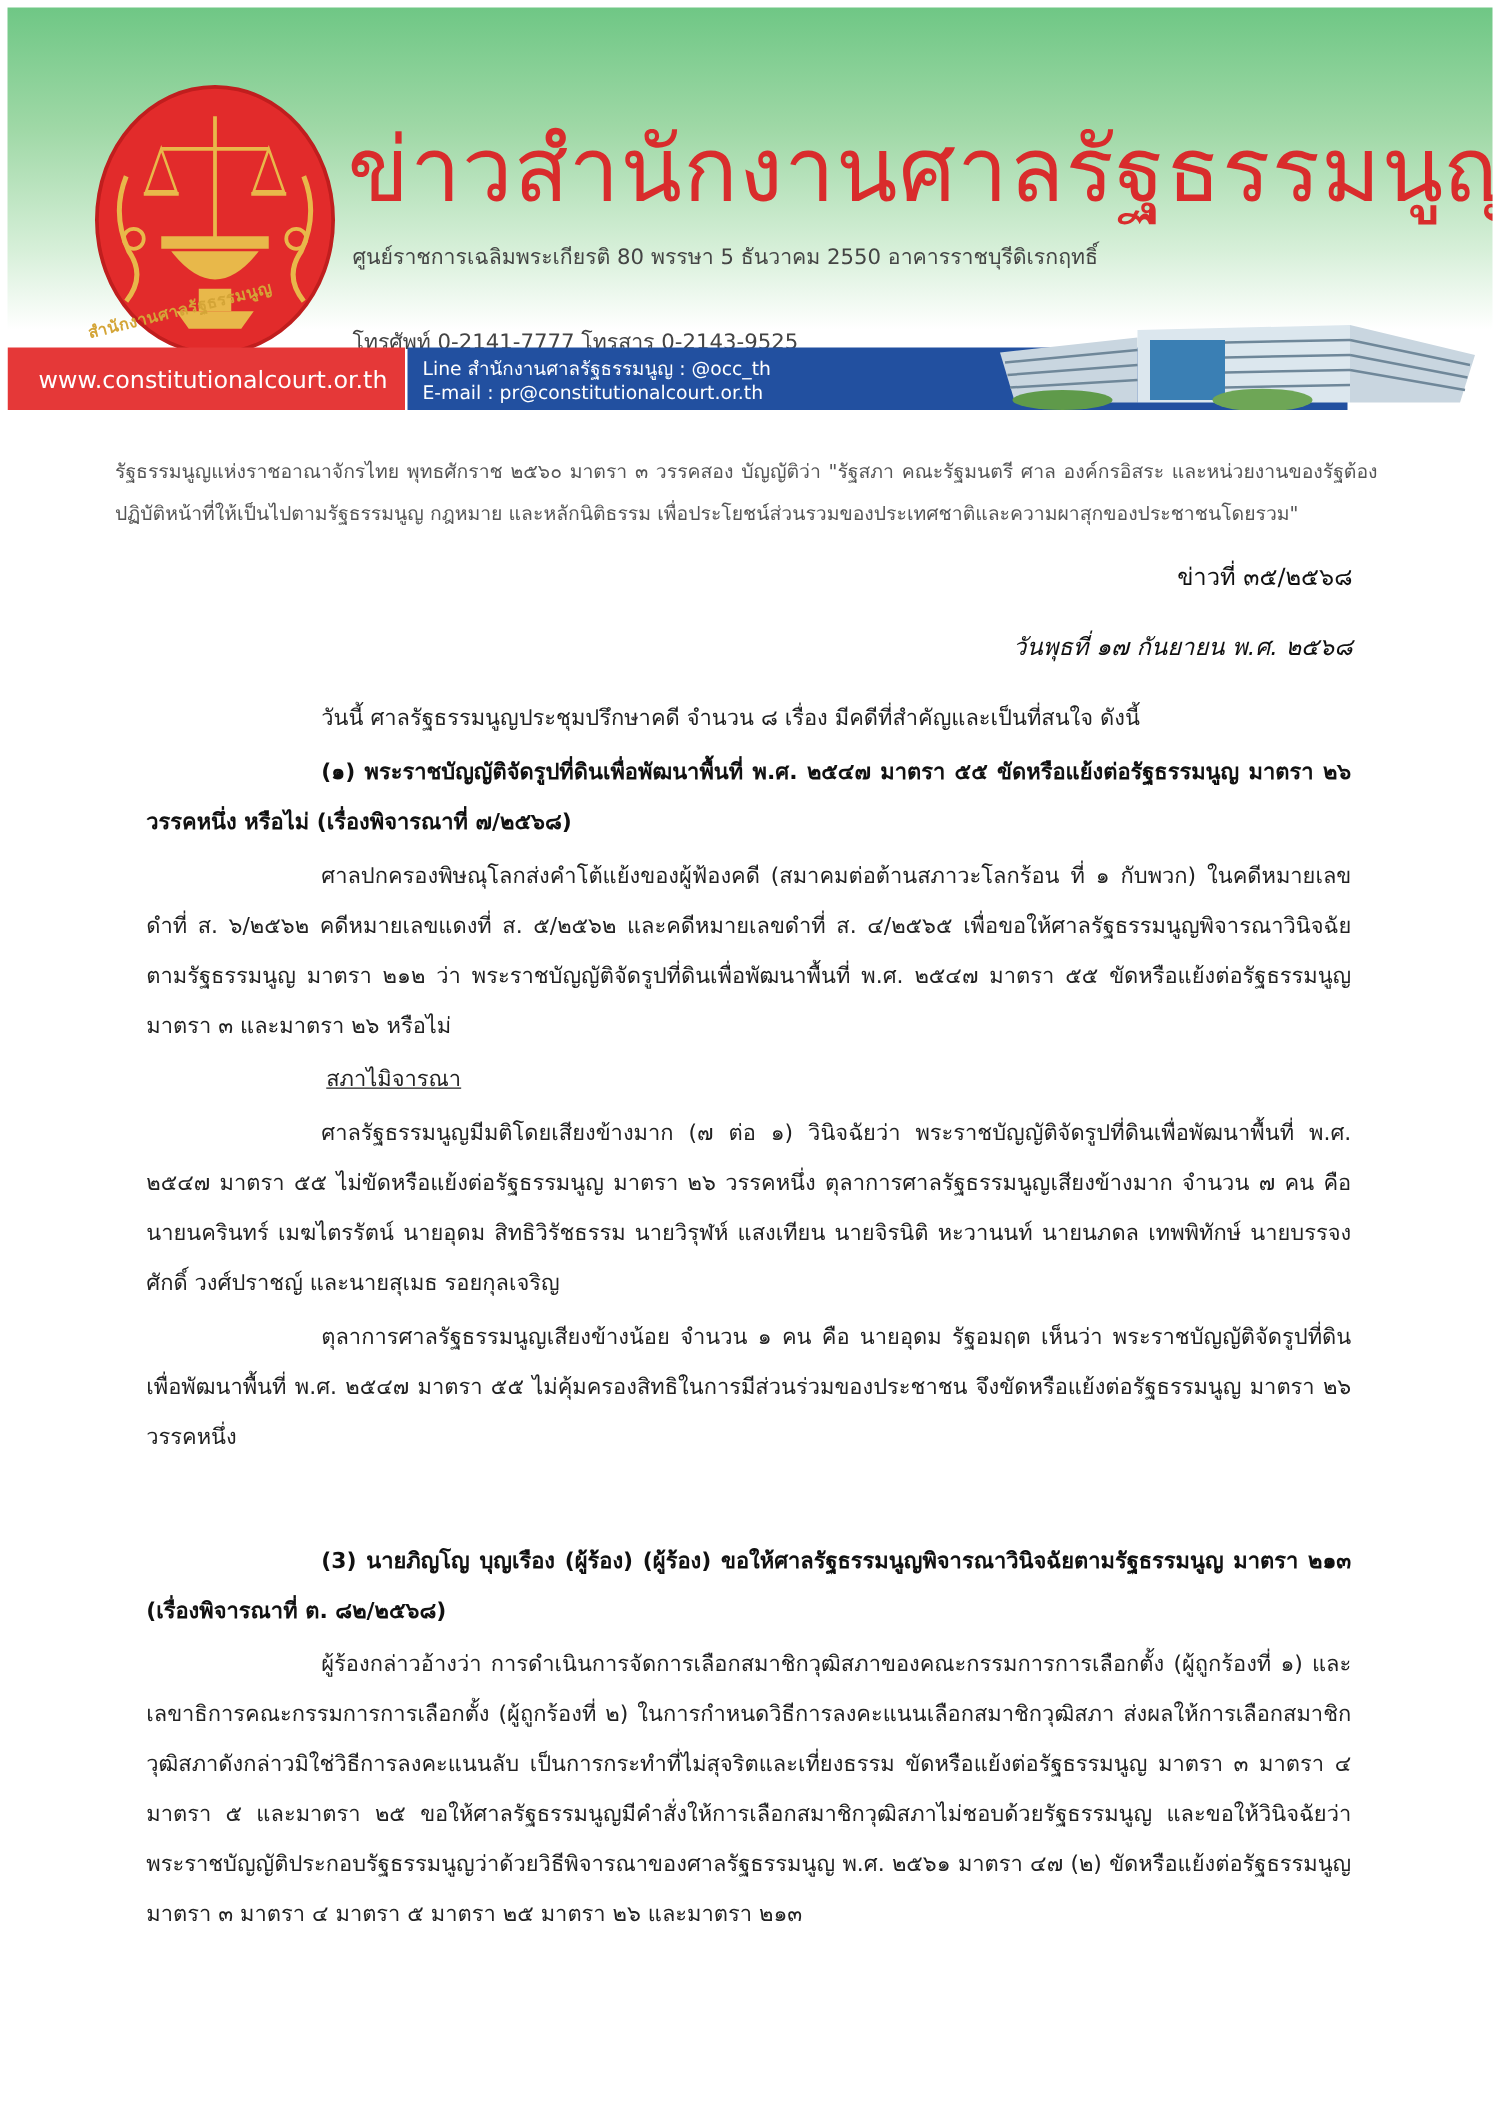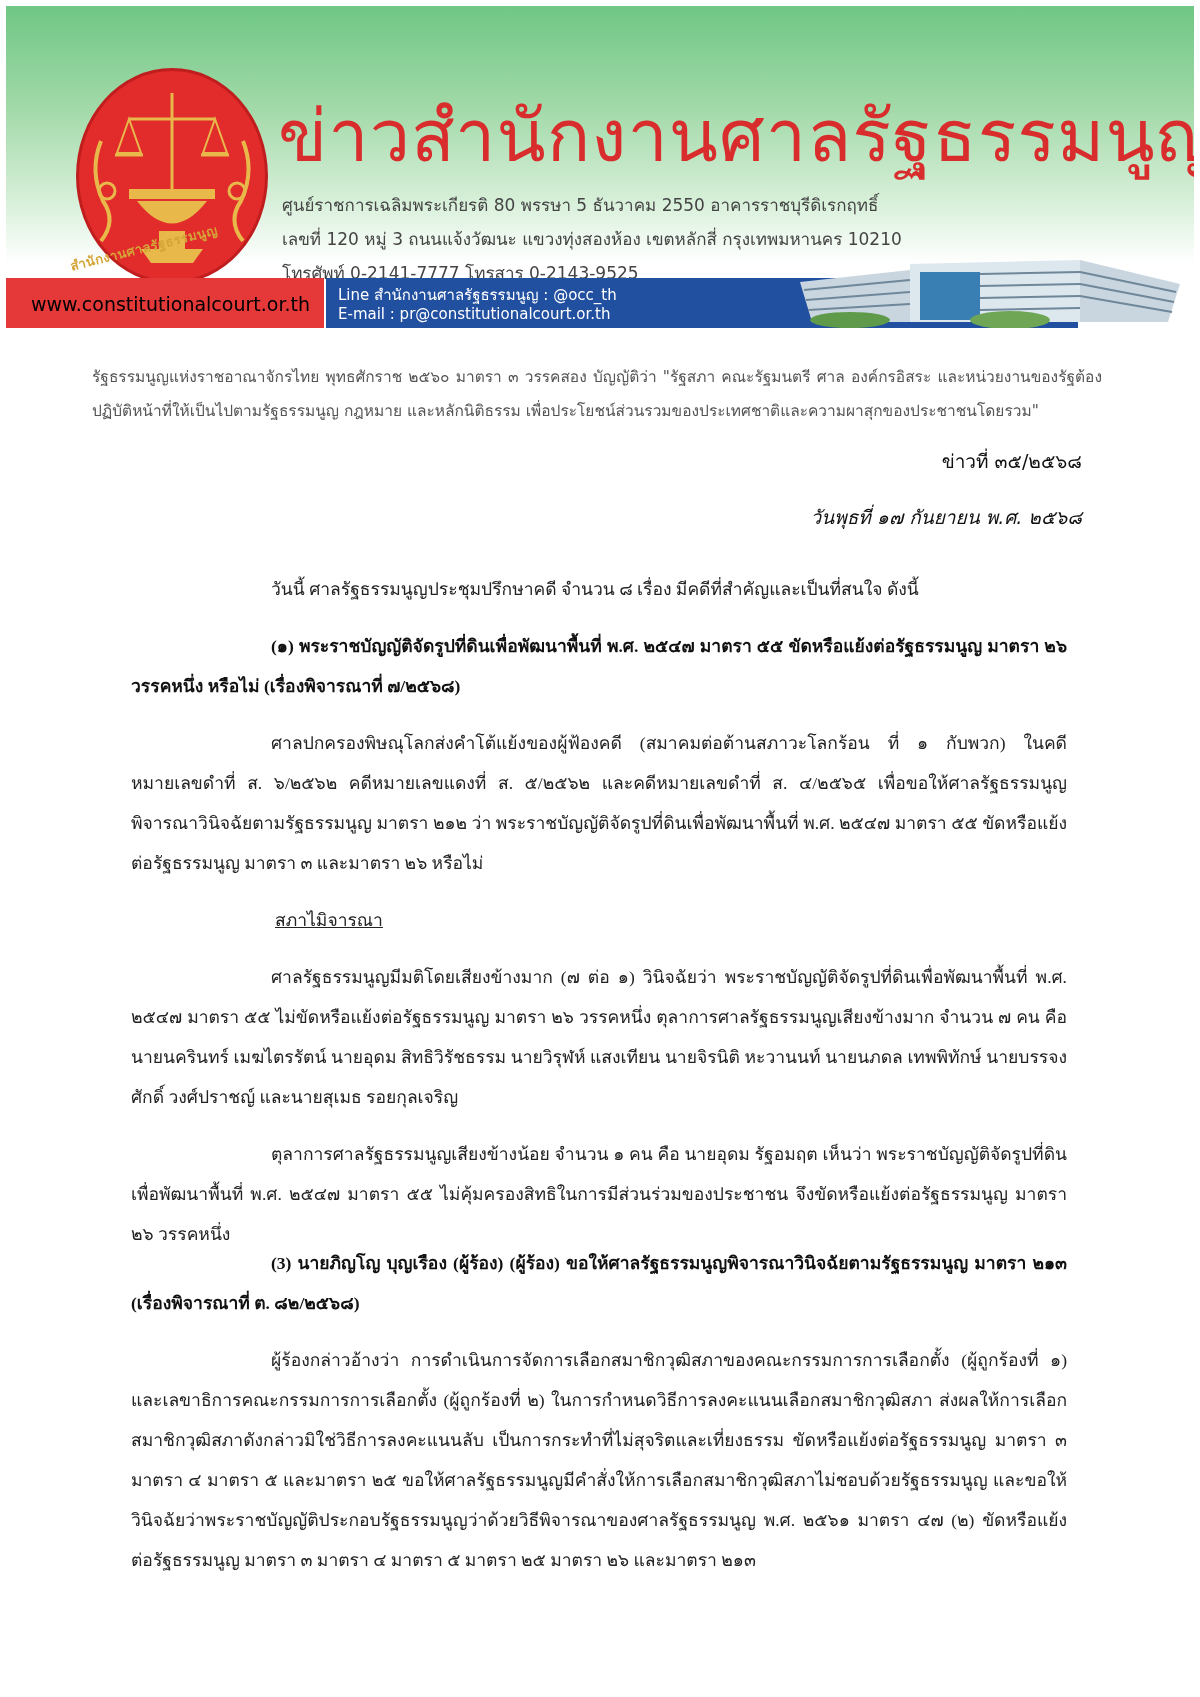--- a/index.html
+++ b/index.html
@@ -29,21 +29,21 @@
   .banner-addr {
     position: absolute; left: 276px; font-size: 17px; color: #444; white-space: nowrap; margin-top: 23px;
   }
   .banner-addr.l1 { top: 162px; }
   .banner-addr.l2 { top: 196px; }
   .banner-addr.l3 { top: 230px; }
   .strip-red {
     position: absolute; left: 0; top: 272px; width: 318px; height: 52px; background: #e53838;
   }
   .strip-red span {
-    position: absolute; right: 14px; top: 15px; color: #000000; font-size: 19px; white-space: nowrap;
+    position: absolute; right: 14px; top: 15px; color: #ffffff; font-size: 19px; white-space: nowrap;
   }
   .strip-blue {
     position: absolute; left: 320px; top: 272px; width: 752px; height: 52px; background: #2250a0;
   }
   .strip-blue .contact { position: absolute; left: 12px; color: #fff; font-size: 15px; white-space: nowrap; }
   .strip-blue .c1 { top: 5px; }
   .strip-blue .c2 { top: 27px; }
   .building { position: absolute; left: 784px; top: 250px; }
 
   
@@ -59,21 +59,21 @@
 
   
   .body-text {
     position: absolute; left: 114px; width: 970px; font-family: "DejaVu Sans", sans-serif;
     font-size: 17.5px; color: #222; line-height: 40px; text-align: justify;
   }
   .indent1 { text-indent: 140px; }
   .indent2 { text-indent: 140px; }
   .bold { font-weight: bold; color: #111; }
   .u-heading { text-decoration: underline; padding-left: 144px; }
-  p { margin: 17px; font-family: Liberation Serif, serif; }
+  p { margin: 3px; }
 </style>
 </head>
 <body>
 
 <div class="banner">
   <div class="seal">
     <svg width="186" height="210" viewBox="0 0 186 210">
 
       <line x1="93" y1="22" x2="93" y2="120" stroke="#e8b84a" stroke-width="3"></line>
       <line x1="50" y1="48" x2="136" y2="48" stroke="#e8b84a" stroke-width="3"></line>
@@ -91,21 +91,20 @@
       <path d="M22 70 Q10 100 24 130 Q38 150 22 170" fill="none" stroke="#e8b84a" stroke-width="4"></path>
       <path d="M164 70 Q176 100 162 130 Q148 150 164 170" fill="none" stroke="#e8b84a" stroke-width="4"></path>
       <circle cx="28" cy="120" r="8" fill="none" stroke="#e8b84a" stroke-width="3"></circle>
       <circle cx="158" cy="120" r="8" fill="none" stroke="#e8b84a" stroke-width="3"></circle>
     </svg>
   </div>
   <div class="seal-caption">สำนักงานศาลรัฐธรรมนูญ</div>
 
   <div class="banner-title">ข่าวสำนักงานศาลรัฐธรรมนูญ</div>
   <div class="banner-addr l1">ศูนย์ราชการเฉลิมพระเกียรติ 80 พรรษา 5 ธันวาคม 2550 อาคารราชบุรีดิเรกฤทธิ์</div>
-  <div class="banner-addr l2">เลขที่ 120 หมู่ 3 ถนนแจ้งวัฒนะ แขวงทุ่งสองห้อง เขตหลักสี่ กรุงเทพมหานคร 10210</div>
   <div class="banner-addr l3">โทรศัพท์ 0-2141-7777  โทรสาร 0-2143-9525</div>
 
   <div class="strip-red">
     <span>www.constitutionalcourt.or.th</span>
   </div>
   <div class="strip-blue">
     <div class="contact c1">Line สำนักงานศาลรัฐธรรมนูญ : @occ_th</div>
     <div class="contact c2">E-mail : pr@constitutionalcourt.or.th</div>
   </div>
 

